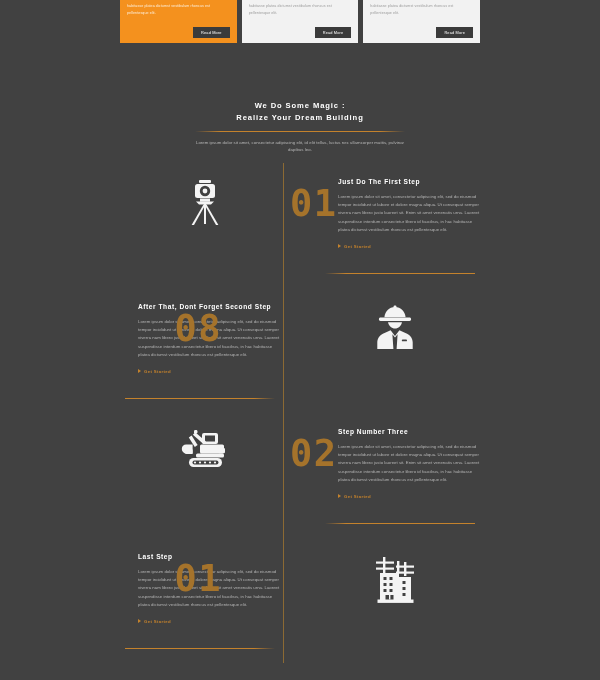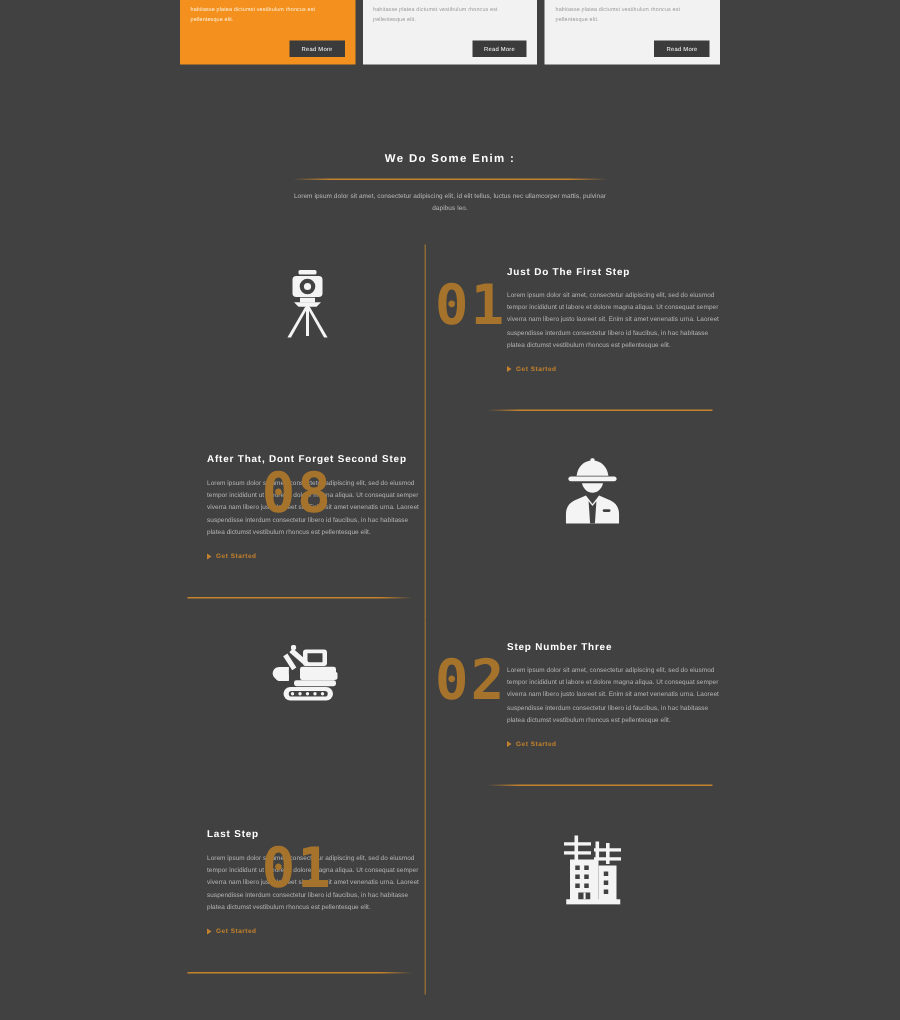--- a/index.html
+++ b/index.html
@@ -115,21 +115,22 @@
       <button class="card-btn">Read More</button>
     </div>
     <div class="card light">
       <div class="card-text">habitasse platea dictumst vestibulum rhoncus est pellentesque elit.</div>
       <button class="card-btn">Read More</button>
     </div>
   </div>
 
   <div class="section-head">
     <div class="sec-title">
-      <div>We Do Some Enim :</div>
+      <div>We Do Some Magic :</div>
+      <div>Realize Your Dream Building</div>
     </div>
     <div class="sec-divider"></div>
     <div class="sec-sub">Lorem ipsum dolor sit amet, consectetur adipiscing elit, id elit tellus, luctus nec ullamcorper mattis, pulvinar dapibus leo.</div>
   </div>
 
   <div class="steps">
 
     <div class="step">
       <div class="spine"></div>
       <div class="icon-box left">

